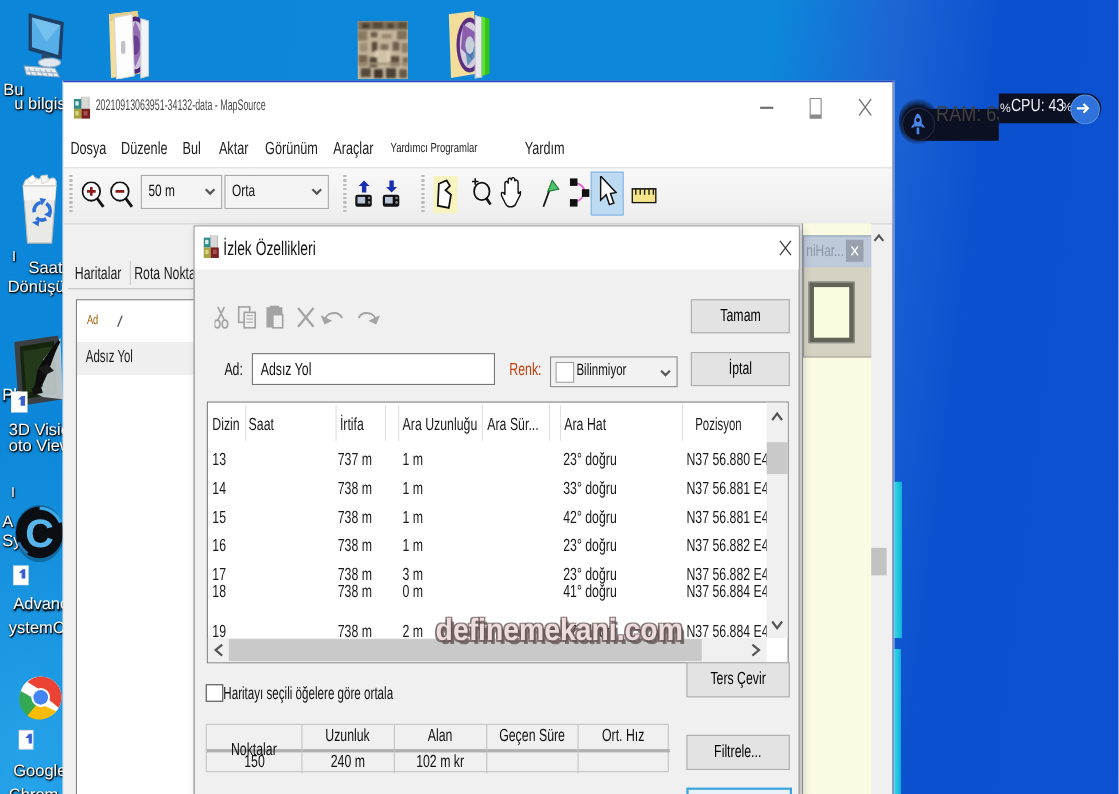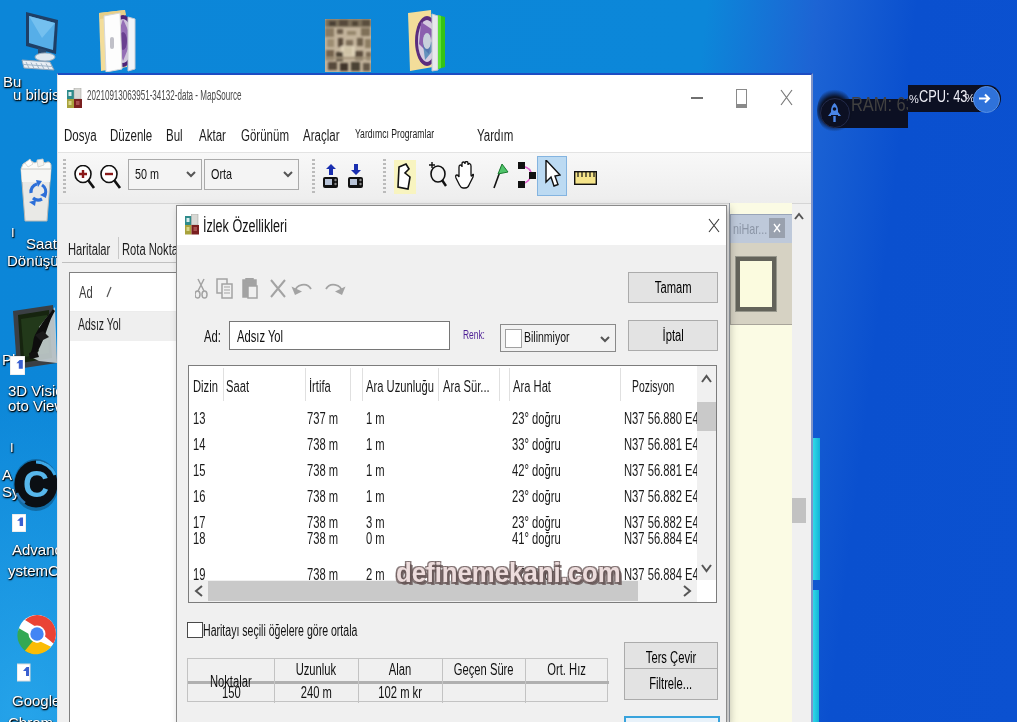--- a/index.html
+++ b/index.html
@@ -335,21 +335,21 @@
   </div>
   <div class="abs" id="winbody" style="left:0;top:128px;width:100%;height:521px;">
 
     <div class="abs" style="left:4px;top:31px;width:290px;height:28px;border-bottom:1px solid #c0c0c0;">
       <div class="t" style="left:6px;top:7px;font-size:16px;color:#1c1c1c;"><span style="transform:scaleX(.70)">Haritalar</span></div>
       <div class="abs" style="left:56px;top:3px;width:1px;height:22px;background:#c8c8c8;"></div>
       <div class="t" style="left:60px;top:7px;font-size:16px;color:#1c1c1c;"><span style="transform:scaleX(.70)">Rota Noktaları</span></div>
     </div>
 
     <div class="abs" style="left:11px;top:69px;width:290px;height:452px;background:#fff;border:1px solid #808080;">
-      <div class="t" style="left:9px;top:11px;font-size:16px;color:#404040;"><span style="transform:scaleX(.70)">Ad</span></div>
+      <div class="t" style="left:9px;top:11px;font-size:12px;color:#a16207;"><span style="transform:scaleX(.70)">Ad</span></div>
       <svg class="abs" style="left:34px;top:13px" width="10" height="12" viewBox="0 0 10 12">
           <path d="M7,1 L3,11" stroke="#555" stroke-width="1.2"></path>
         </svg>
       <div class="abs" style="left:0;top:38px;width:100%;height:1px;background:#ececec;"></div>
       <div class="abs" style="left:0;top:39px;width:100%;height:29px;background:#efefef;">
         <div class="t" style="left:8px;top:4px;font-size:16px;color:#1c1c1c;"><span style="transform:scaleX(.65)">Adsız Yol</span></div>
       </div>
     </div>
 
     <div class="abs" style="left:671px;top:0px;width:62px;height:521px;background:#fbfbe4;border-left:1px solid #9aa0a8;"></div>
@@ -429,21 +429,21 @@
       <g stroke-width="1.8">
         <path d="M147,14 A8.5,8 0 0 0 131,11"></path>
         <path d="M150.5,8.5 L147,17 L140,13.5 Z" fill="#a3a3a3" stroke="none"></path>
       </g>
     </svg>
 
     <div class="t" style="left:27px;top:83px;font-size:16px;color:#111;"><span style="transform:scaleX(.7)">Ad:</span></div>
     <div class="inp" style="left:52px;top:76px;width:219px;height:27px;">
       <div class="t" style="left:7px;top:6px;font-size:16px;color:#111;"><span style="transform:scaleX(.7)">Adsız Yol</span></div>
     </div>
-    <div class="t" style="left:286px;top:83px;font-size:12px;color:#4c1d95;"><span style="transform:scaleX(.7)">Renk:</span></div>
+    <div class="t" style="left:286px;top:83px;font-size:16px;color:#c2410c;"><span style="transform:scaleX(.7)">Renk:</span></div>
     <div class="abs" style="left:323px;top:79px;width:114px;height:26px;background:#f2f2f2;border:1px solid #8a8a8a;">
       <div class="abs" style="left:4px;top:4px;width:15px;height:17px;background:#fff;border:1px solid #a0a0a0;"></div>
       <div class="t" style="left:23px;top:3px;font-size:15px;color:#111;"><span style="transform:scaleX(.7)">Bilinmiyor</span></div>
       <svg class="abs" style="left:98px;top:9px" width="12" height="10" viewBox="0 0 12 10">
           <path d="M2,3 L6,7 L10,3" class="chv"></path>
         </svg>
     </div>
 
     <div class="btn ctr" style="left:451px;top:27px;width:88px;height:29px;">
         <span style="transform:scaleX(.7)">Tamam</span>
@@ -577,21 +577,21 @@
           <span style="transform:scaleX(.7)">150</span>
         </div>
       <div class="abs ctr sc" style="left:86px;width:84px;top:23px;">
           <span style="transform:scaleX(.7)">240 m</span>
         </div>
       <div class="abs ctr sc" style="left:170px;width:84px;top:23px;">
           <span style="transform:scaleX(.7)">102 m kr</span>
         </div>
     </div>
 
-    <div class="btn ctr" style="left:447px;top:397px;width:92px;height:30px;">
+    <div class="btn ctr" style="left:447px;top:357px;width:92px;height:30px;">
         <span style="transform:scaleX(.7)">Ters Çevir</span>
       </div>
     <div class="btn ctr" style="left:447px;top:423px;width:92px;height:30px;">
         <span style="transform:scaleX(.7)">Filtrele...</span>
       </div>
     <div class="abs" style="left:447px;top:471px;width:92px;height:30px;background:#e8f2fa;border:2px solid #38a3dc;"></div>
   </div>
 </div>
 
 </body></html>

